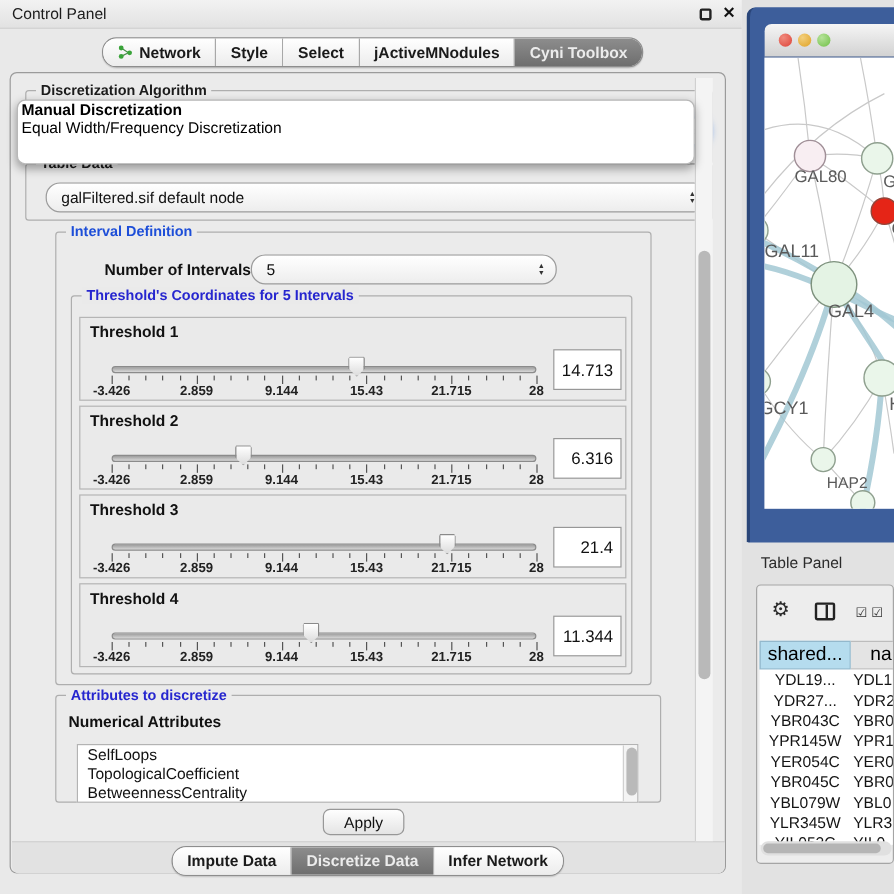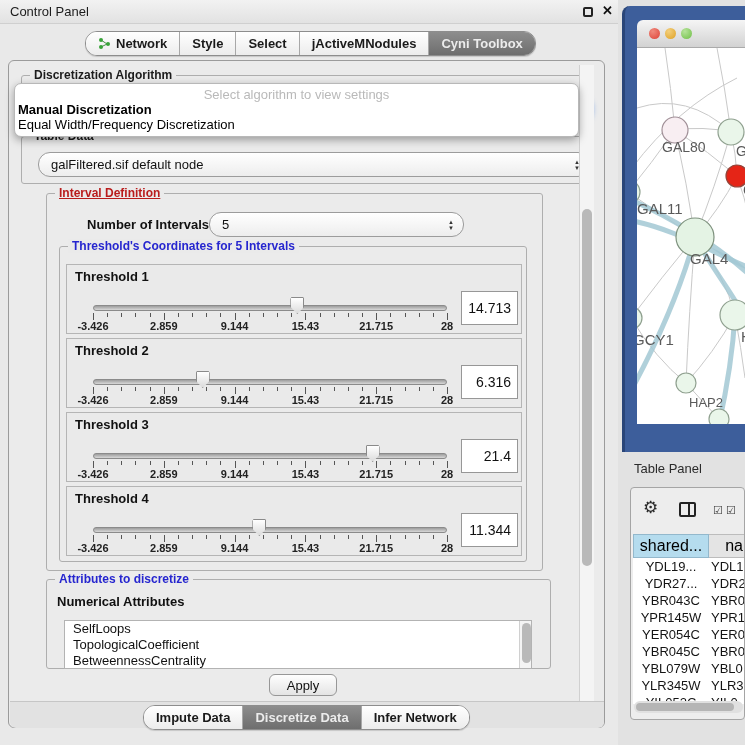--- a/index.html
+++ b/index.html
@@ -23,21 +23,21 @@
   .seg:last-child { border-right:none; }
   .seg.selected { background:linear-gradient(#8d8d8d,#6e6e6e); color:#ececec; }
   #top-tabs { left:85px; top:31px; }
   #bottom-tabs { left:143px; top:705px; }
 
   
   #main-panel { left:8px; top:60px; width:597px; height:668px; background:#ebebeb; border:1px solid #9b9b9b; border-radius:6px; }
 
   .group { position:absolute; border:1px solid #aeaeae; border-radius:3px; }
   .gtitle { position:absolute; top:-8px; left:8px; background:#ebebeb; padding:0 4px; font-size:12px; font-weight:bold; color:#1c1c1c; white-space:nowrap; }
-  .gtitle.green { color:#b91c1c;text-decoration:underline; }
+  .gtitle.green { color:#1d4ed8; }
   .gtitle.blue  { color:#2626cf; }
 
   .combo { position:absolute; background:linear-gradient(#ffffff,#ededed); border:1px solid #9c9c9c; border-radius:12px; font-size:13px; color:#111; display:flex; align-items:center; padding:0 12px; cursor:pointer; }
   .stepper { position:absolute; right:9px; top:50%; transform:translateY(-50%); display:flex; flex-direction:column; align-items:center; font-size:6px; line-height:6px; color:#333; }
 
   
   #algo-combo-focused { left:20px; top:36px; width:562px; height:25px; background:#fff; border:2px solid #6f9fe0; border-radius:12px; box-shadow:0 0 5px 2px rgba(100,150,230,.75); }
   #algo-popup { left:5px; top:22px; width:565px; height:54px; background:#fff; border:1px solid #b8b8b8; border-radius:7px; box-shadow:0 3px 8px rgba(0,0,0,.35); z-index:5; }
   #algo-popup-hint { width:100%; text-align:center; margin-top:3px; font-size:13px; color:#b9b9b9; }
   .popup-option { font-size:13px; color:#000; padding:0 3px; line-height:15px; cursor:pointer; }
@@ -129,21 +129,20 @@
     <div class="group" style="left:12px; top:14px; width:573px; height:62px;">
       <span class="gtitle">Discretization Algorithm</span>
     </div>
     <div id="algo-combo-focused" class="abs">
       <span class="stepper">
           <span>▲</span>
           <span>▼</span>
         </span>
     </div>
     <div id="algo-popup" class="abs">
-      <div id="algo-popup-hint">Select algorithm to view settings</div>
       <div id="algo-options">
           <div class="popup-option" style="font-weight: bold;">Manual Discretization</div>
           <div class="popup-option">Equal Width/Frequency Discretization</div>
         </div>
     </div>
 
     <div class="group" style="left:12px; top:75px; width:573px; height:48px;">
       <span class="gtitle">Table Data</span>
       <div class="combo" style="left:16px; top:15px; width:552px; height:25px;">
         <span>galFiltered.sif default node</span>

